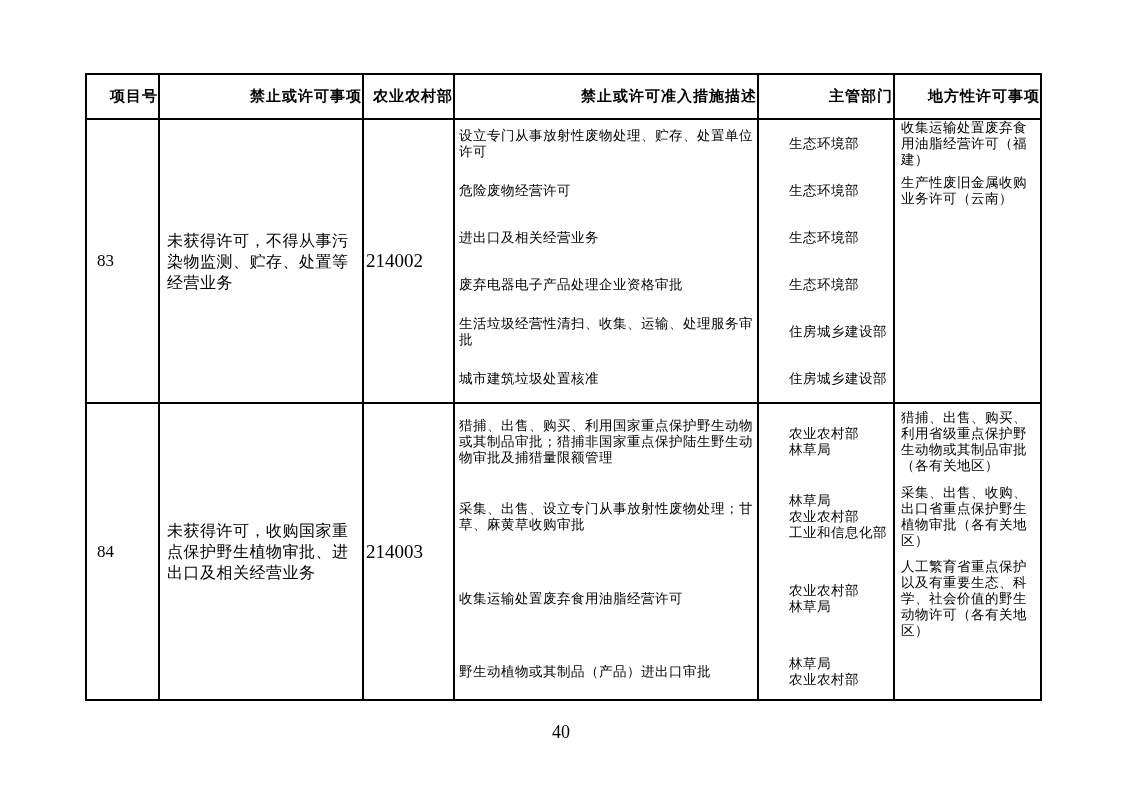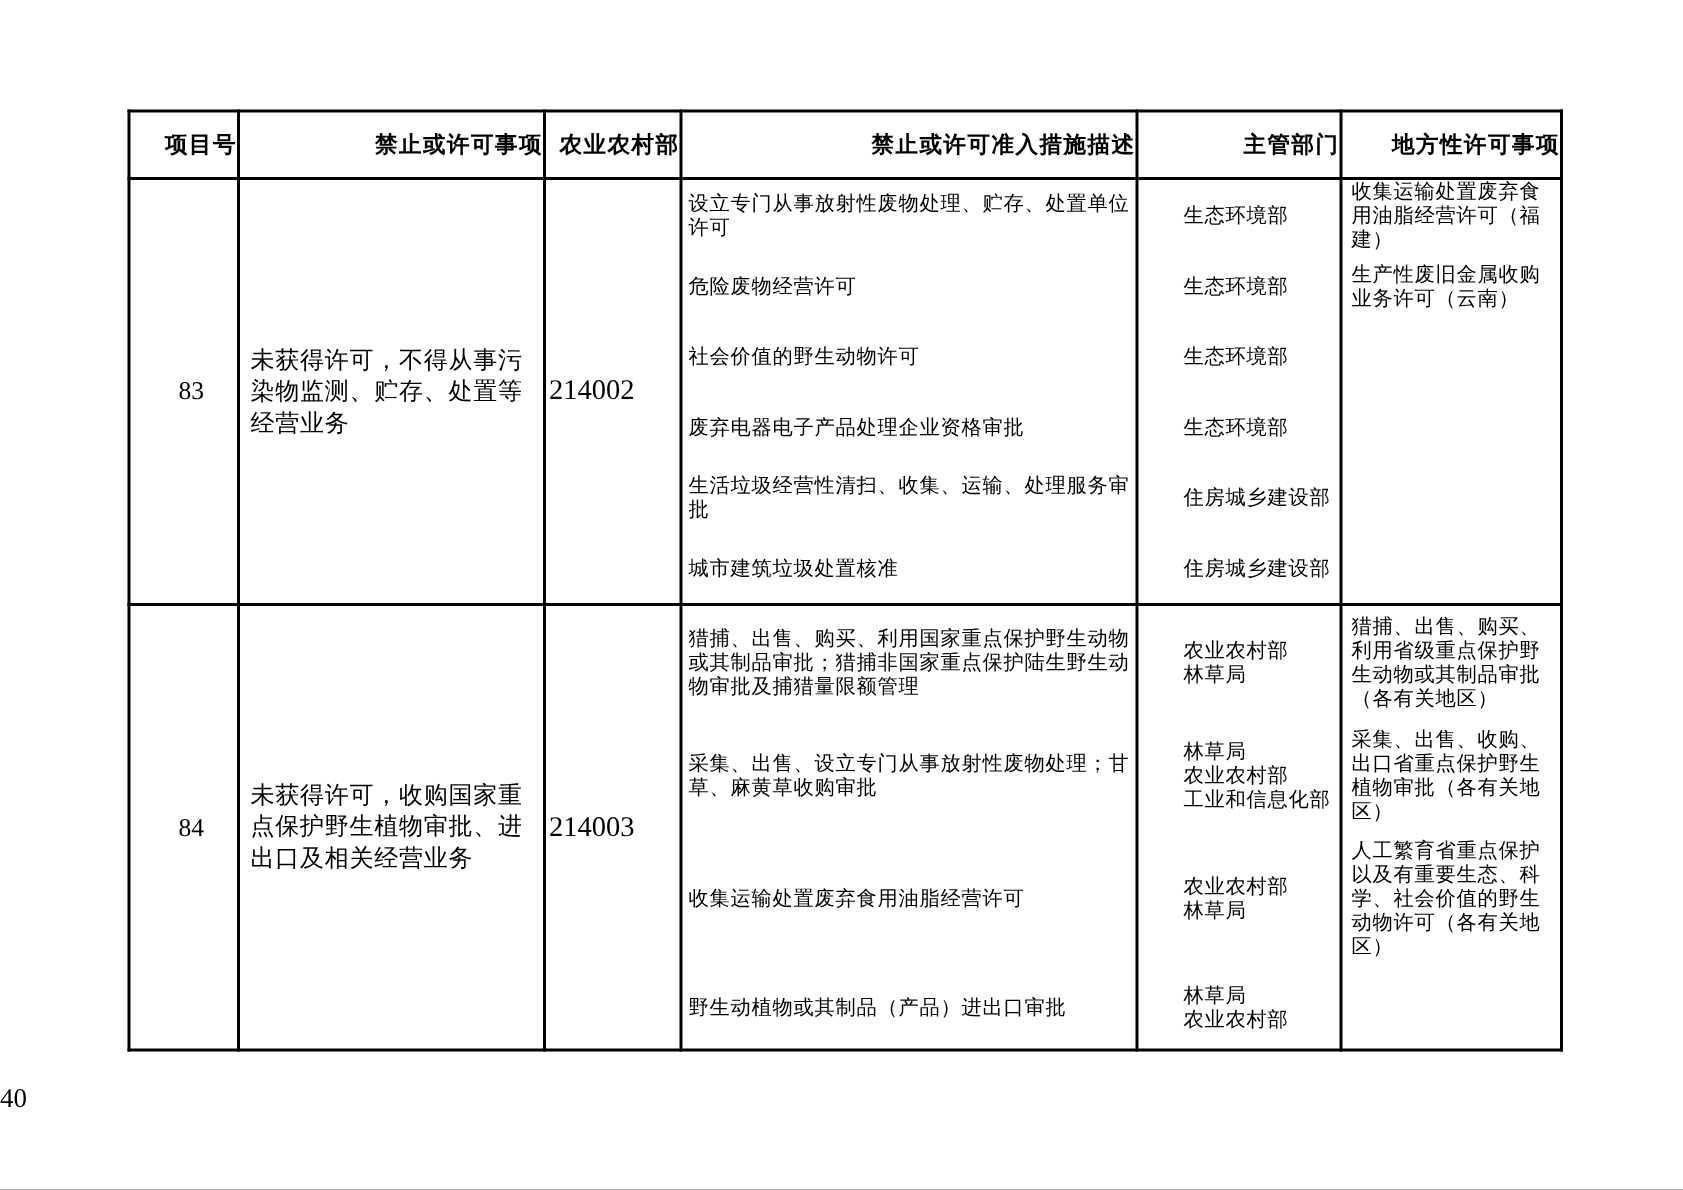--- a/index.html
+++ b/index.html
@@ -27,21 +27,21 @@
     vertical-align: middle;
   }
   th.hdr {
     height: 45px;
     font-weight: bold;
     font-size: 15px;
     text-align: right;
     letter-spacing: 1px;
   }
   td.col-no {
-    text-align: center;
+    text-align: left;
     font-size: 17px;
     padding-left: 10px;
   }
   td.col-item {
     font-size: 16px;
     line-height: 21px;
     padding: 2px 5px 2px 7px;
     letter-spacing: 0.5px;
   }
   td.col-code {
@@ -66,21 +66,21 @@
   .h83  { height: 47px; }
   .h84a { height: 75px; }
   .h84b { height: 75px; }
   .h84c { height: 90px; }
   .h84d { height: 55px; }
   .page-number {
     position: absolute;
     left: 0;
     right: 0;
     top: 722px;
-    text-align: left;
+    text-align: center;
     font-size: 18px;
   }
 </style>
 </head>
 <body>
 
 <div class="page">
 
   <table class="permit-table">
     <colgroup>
@@ -105,21 +105,21 @@
 
     <tbody>
 
       <tr>
         <td class="col-no">83</td>
         <td class="col-item">未获得许可，不得从事污染物监测、贮存、处置等经营业务</td>
         <td class="col-code">214002</td>
         <td class="stack col-measures">
           <div class="sub h83">设立专门从事放射性废物处理、贮存、处置单位许可</div>
           <div class="sub h83">危险废物经营许可</div>
-          <div class="sub h83">社会价值的野生动物许可</div>
+          <div class="sub h83">进出口及相关经营业务</div>
           <div class="sub h83">废弃电器电子产品处理企业资格审批</div>
           <div class="sub h83">生活垃圾经营性清扫、收集、运输、处理服务审批</div>
           <div class="sub h83">城市建筑垃圾处置核准</div>
         </td>
         <td class="stack col-dept">
           <div class="sub h83 pre">生态环境部</div>
           <div class="sub h83 pre">生态环境部</div>
           <div class="sub h83 pre">生态环境部</div>
           <div class="sub h83 pre">生态环境部</div>
           <div class="sub h83 pre">住房城乡建设部</div>

